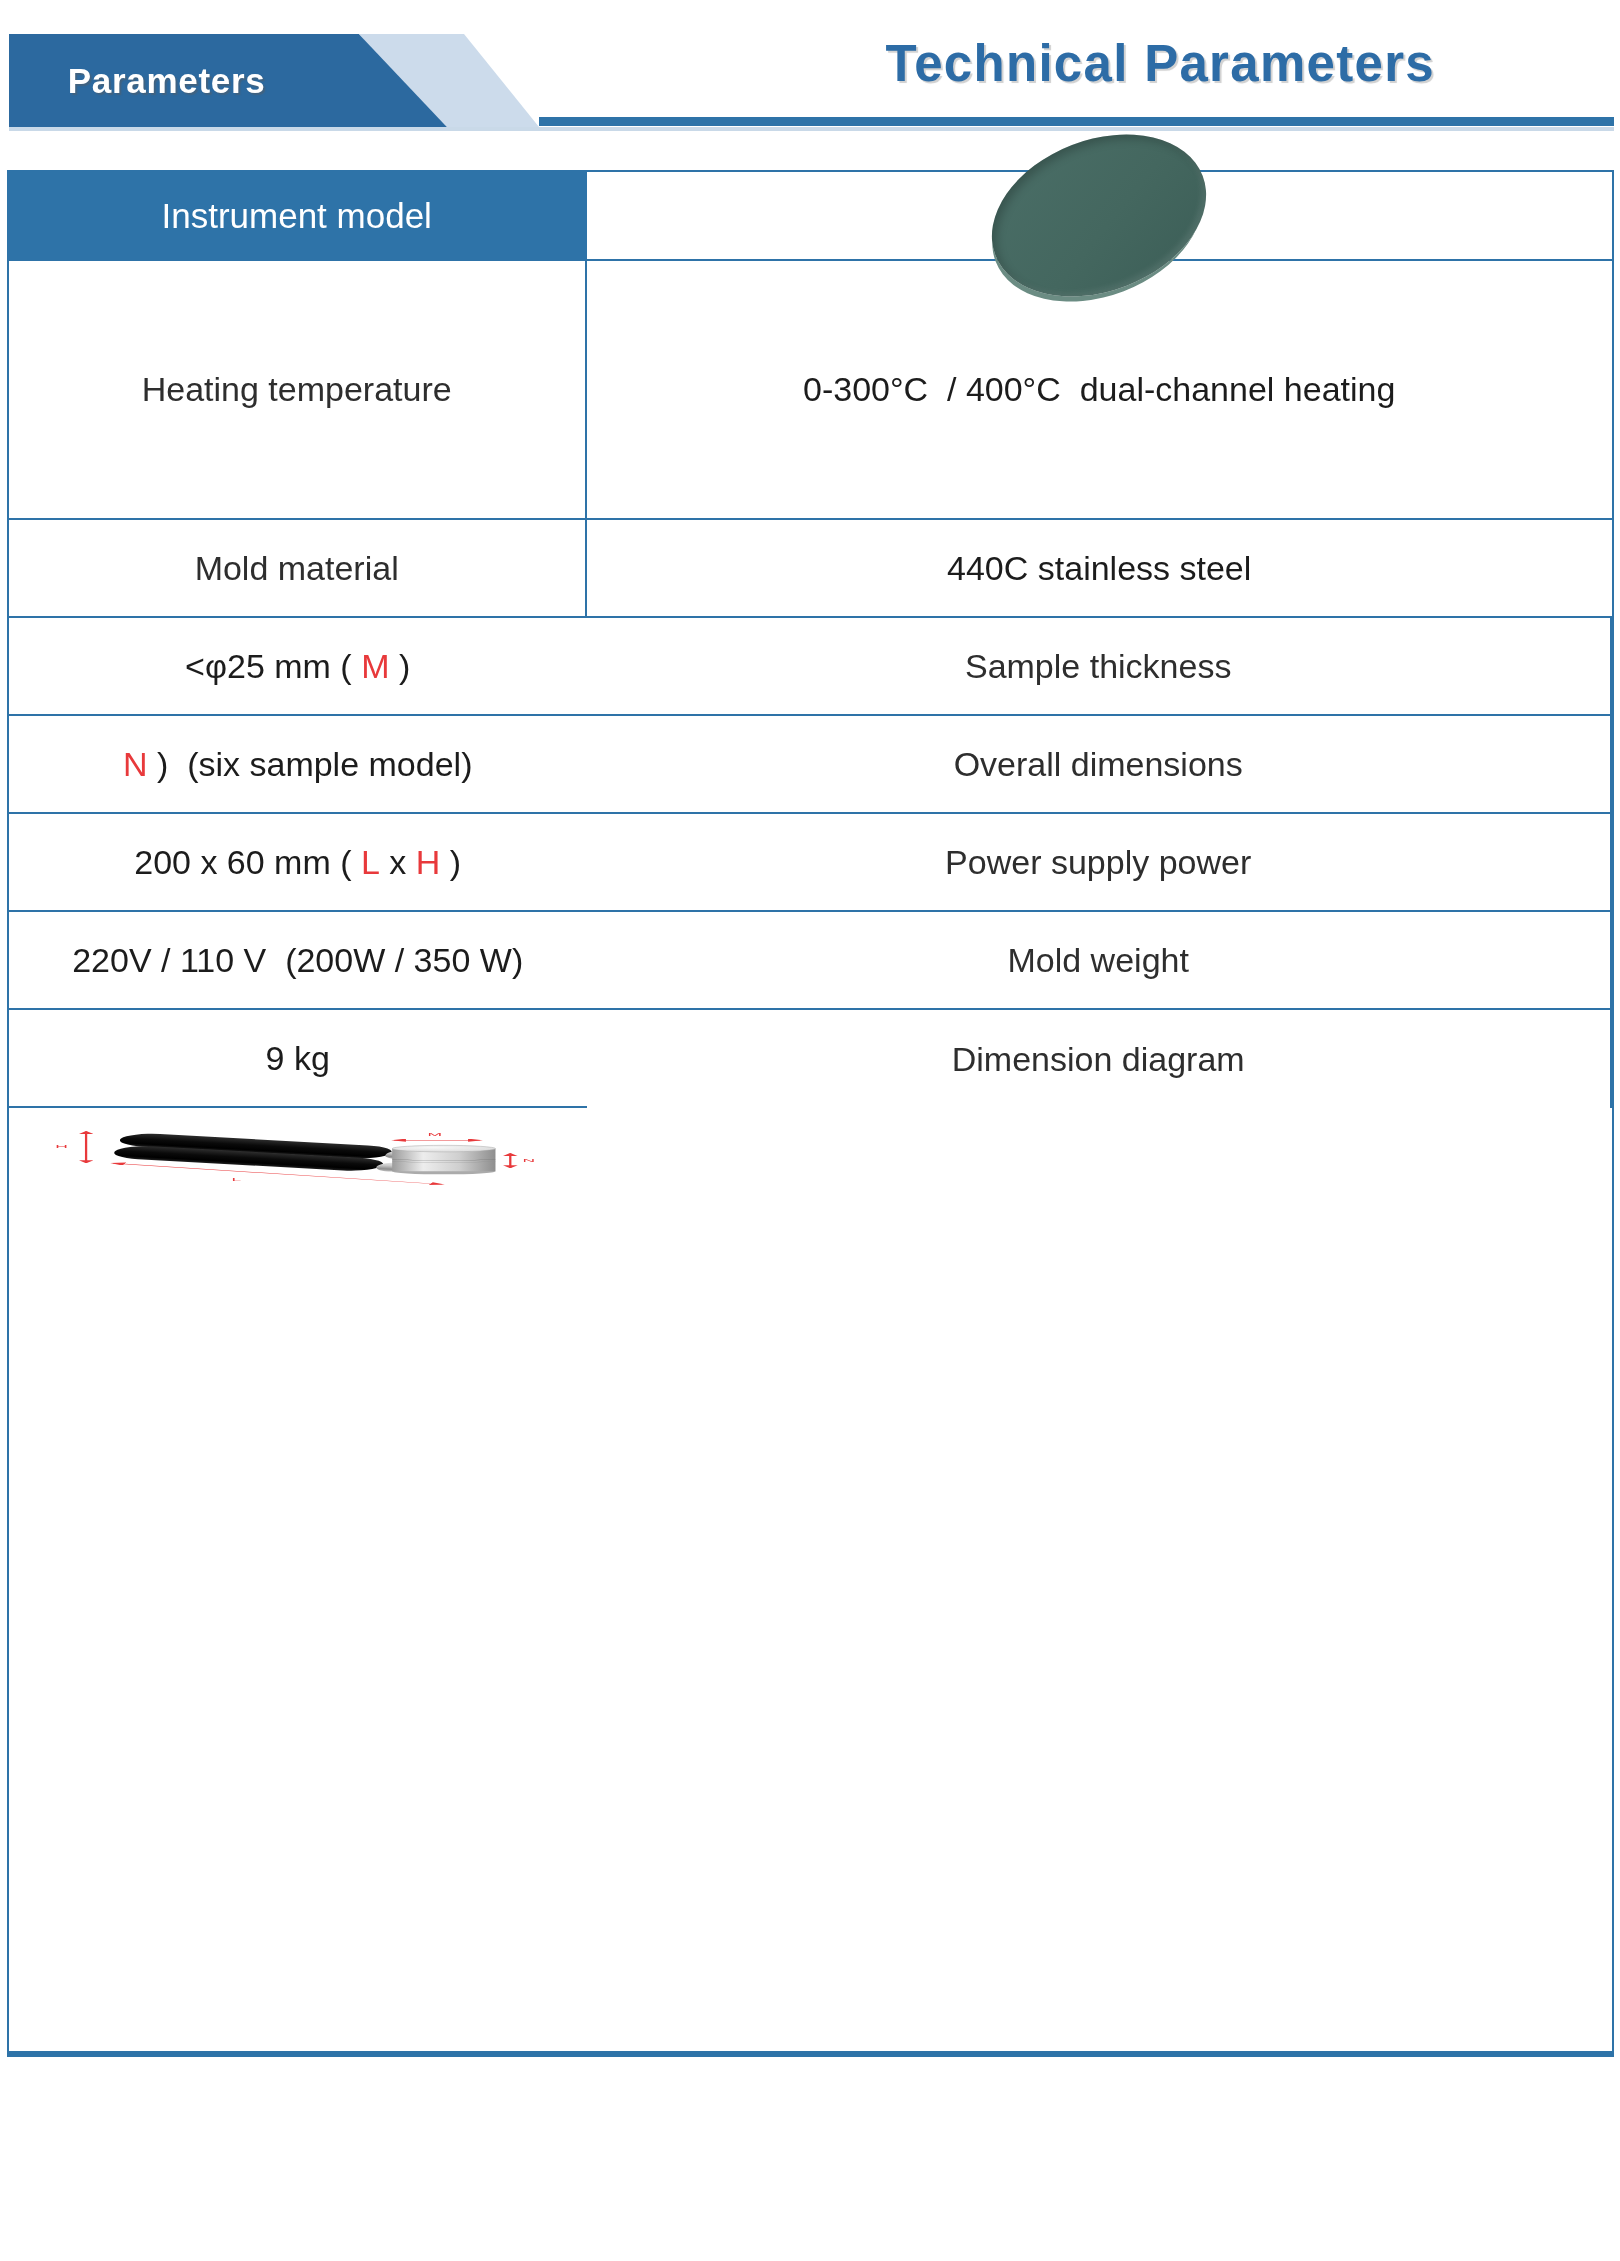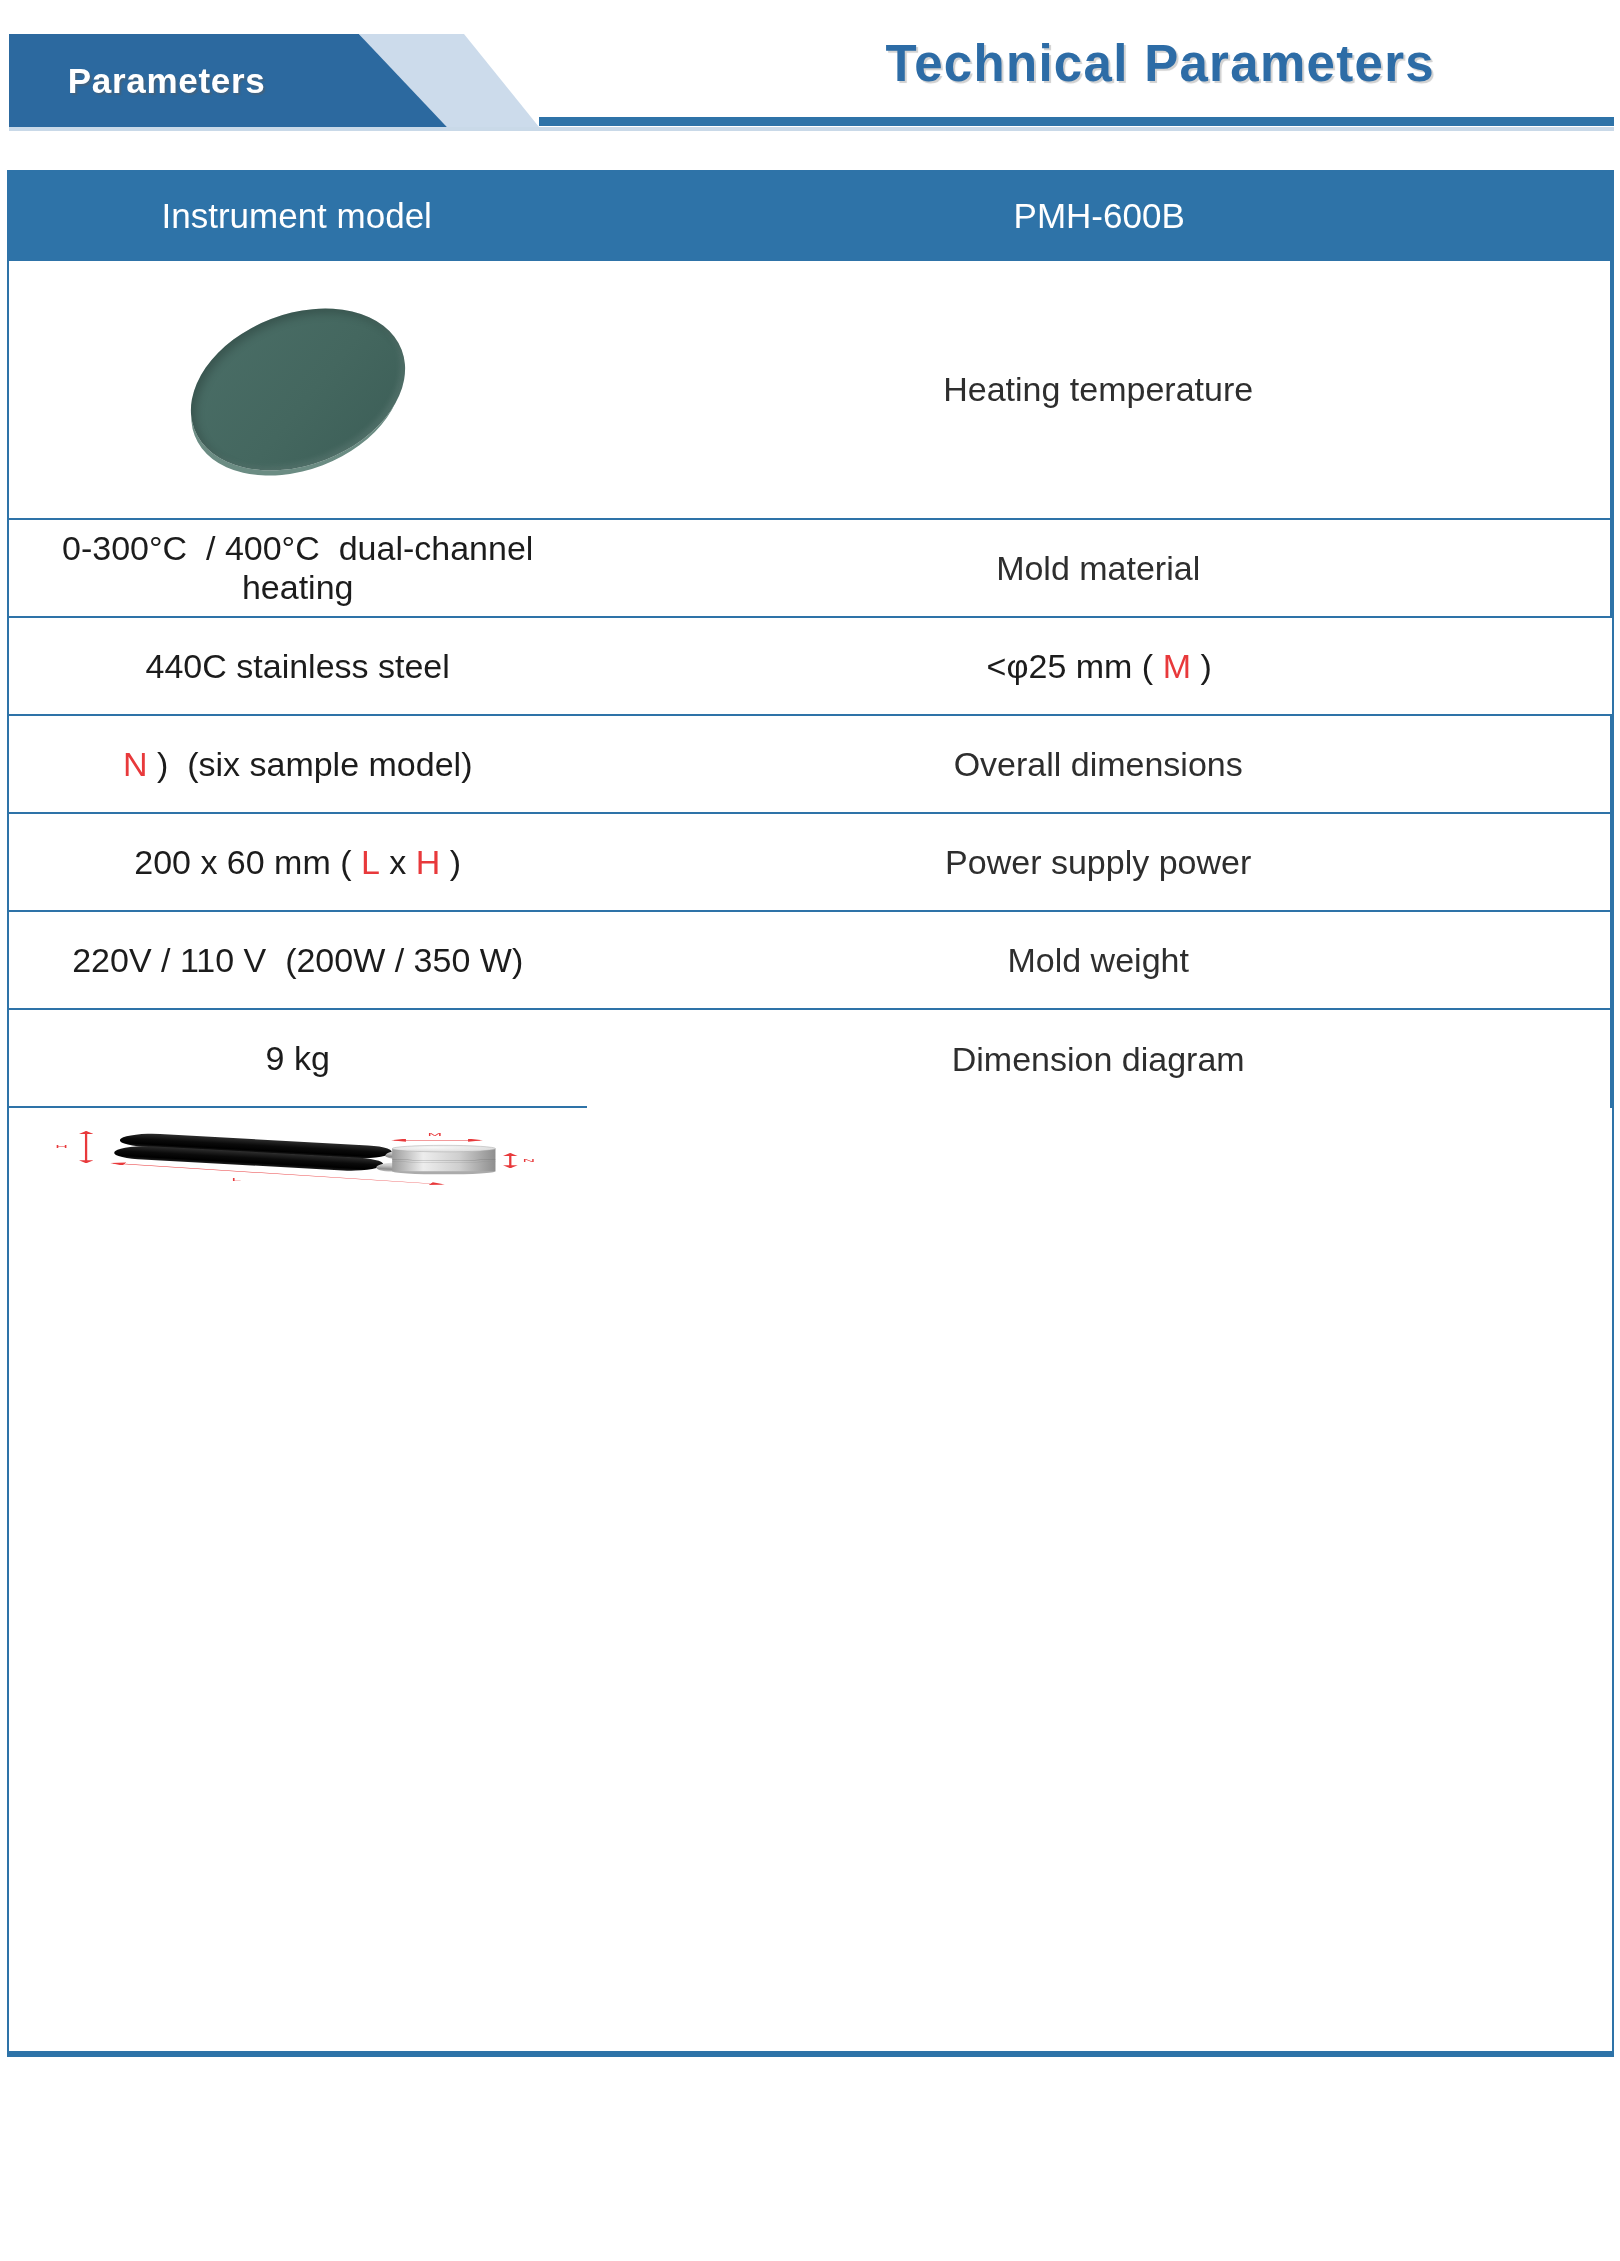--- a/index.html
+++ b/index.html
@@ -76,34 +76,34 @@
 <div class="paleline"></div>
 <div class="banner-light"></div>
 <div class="banner-dark">
   <span>Parameters</span>
 </div>
 <div class="page-title">Technical Parameters</div>
 
 <div class="spec-table">
 
   <div class="cell lc hdr">Instrument model</div>
-  <div class="cell vc hdr">PMH-600B</div>
 
   <div class="cell vc">
     <div class="disc"></div>
   </div>
 
   <div class="cell lc">Heating temperature</div>
   <div class="cell vc"><span>0-300°C  / 400°C  dual-channel heating</span></div>
 
   <div class="cell lc">Mold material</div>
   <div class="cell vc"><span>440C stainless steel</span></div>
 
   <div class="cell vc"><span>&lt;φ25 mm ( </span><span class="red">M</span><span> )</span></div>
 
+  <div class="cell lc">Sample thickness</div>
   <div class="cell vc"><span class="red">N</span><span> )  (six sample model)</span></div>
 
   <div class="cell lc">Overall dimensions</div>
   <div class="cell vc"><span>200 x 60 mm ( </span><span class="red">L</span><span> x </span><span class="red">H</span><span> )</span></div>
 
   <div class="cell lc">Power supply power</div>
   <div class="cell vc"><span>220V / 110 V  (200W / 350 W)</span></div>
 
   <div class="cell lc">Mold weight</div>
   <div class="cell vc"><span>9 kg</span></div>

